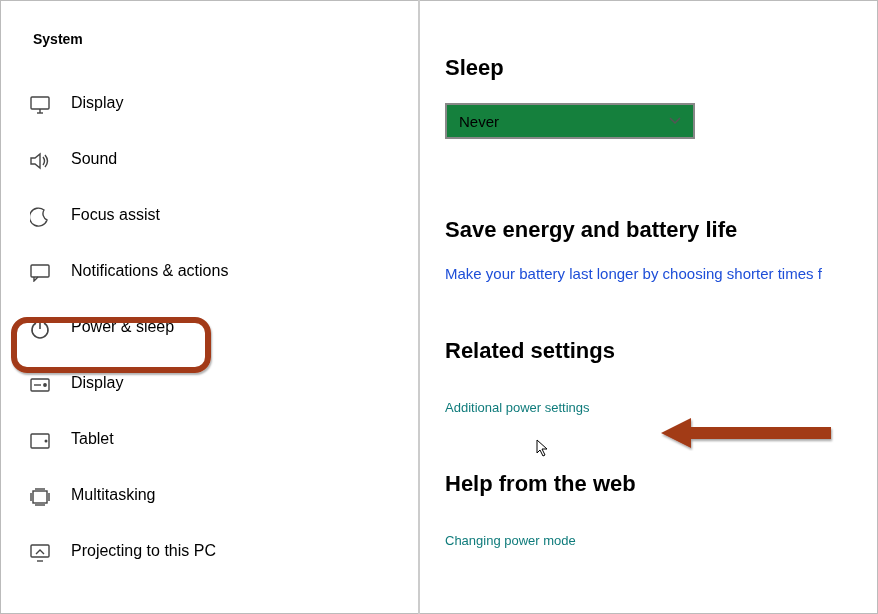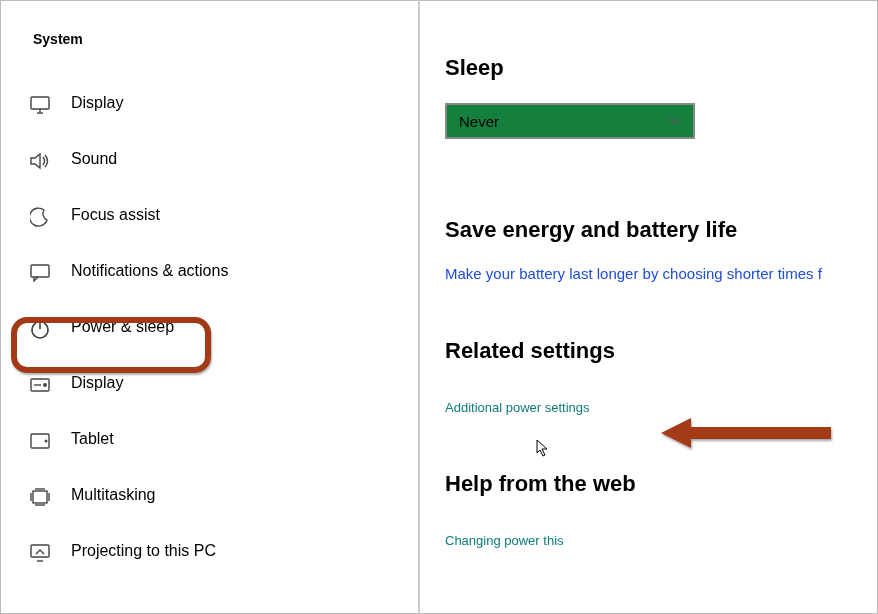--- a/index.html
+++ b/index.html
@@ -260,21 +260,21 @@
       <div class="desc">Make your battery last longer by choosing shorter times f</div>
     </div>
 
     <div class="block2">
       <h2 class="section-heading">Related settings</h2>
       <a class="link">Additional power settings</a>
     </div>
 
     <div class="block2">
       <h2 class="section-heading">Help from the web</h2>
-      <a class="link">Changing power this</a>
+      <a class="link">Changing power mode</a>
     </div>
 
   </main>
 </div>
 
 <svg class="arrow-annot" width="180" height="36" viewBox="0 0 180 36">
   <defs>
     <filter id="sh" x="-10%" y="-10%" width="130%" height="150%">
       <feDropShadow dx="1" dy="2" stdDeviation="1" flood-opacity="0.35"></feDropShadow>
     </filter>

